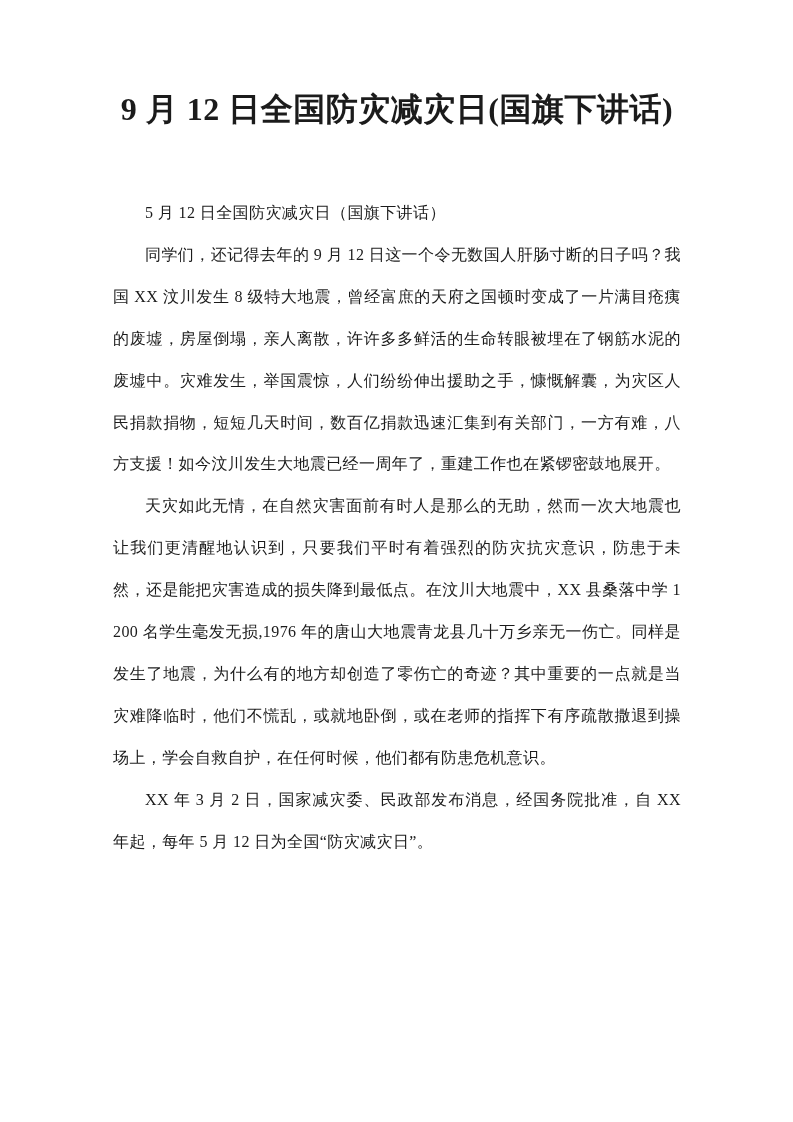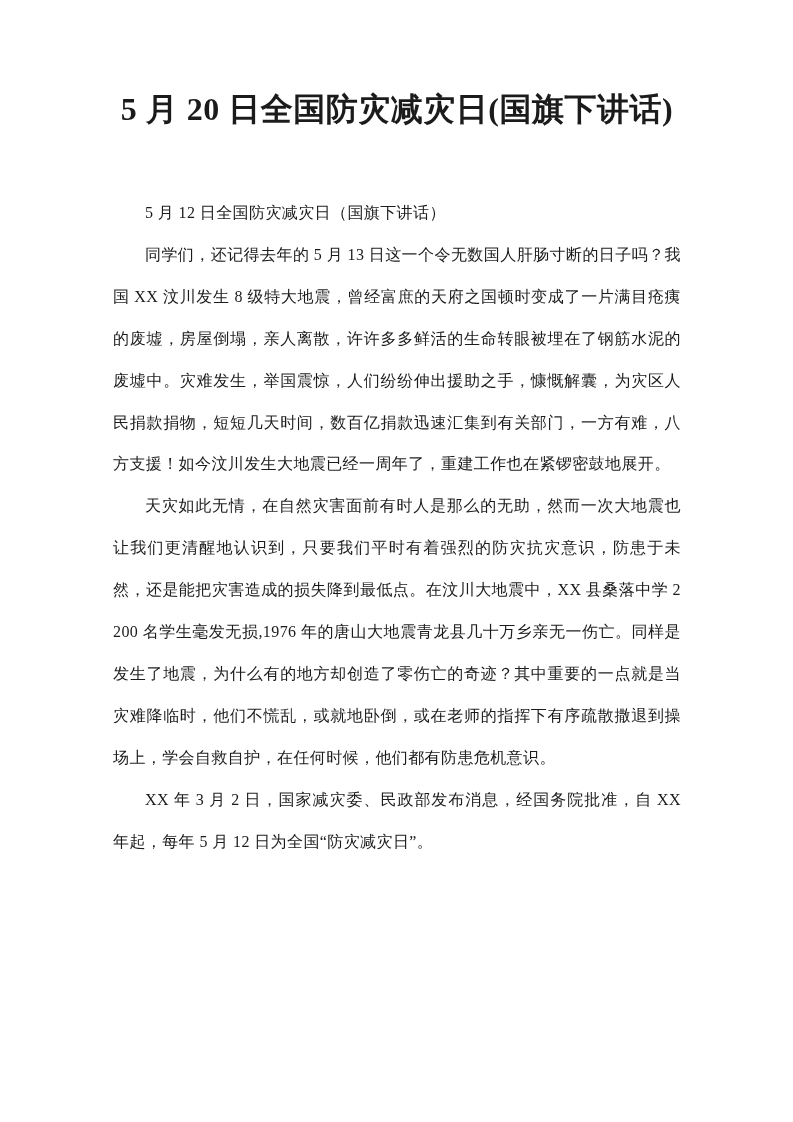--- a/index.html
+++ b/index.html
@@ -42,20 +42,20 @@
     text-justify: inter-ideograph;
     text-indent: 2em;
     letter-spacing: 0.4px;
     word-break: break-all;
   }
 </style>
 </head>
 <body>
 
 <div class="page">
-  <h1 class="doc-title">5 月 20 日全国防灾减灾日(国旗下讲话)</h1>
+  <h1 class="doc-title">9 月 12 日全国防灾减灾日(国旗下讲话)</h1>
   <div class="doc-body">
     <p class="para">5 月 12 日全国防灾减灾日（国旗下讲话）</p>
-    <p class="para">同学们，还记得去年的 5 月 13 日这一个令无数国人肝肠寸断的日子吗？我国 XX 汶川发生 8 级特大地震，曾经富庶的天府之国顿时变成了一片满目疮痍的废墟，房屋倒塌，亲人离散，许许多多鲜活的生命转眼被埋在了钢筋水泥的废墟中。灾难发生，举国震惊，人们纷纷伸出援助之手，慷慨解囊，为灾区人民捐款捐物，短短几天时间，数百亿捐款迅速汇集到有关部门，一方有难，八方支援！如今汶川发生大地震已经一周年了，重建工作也在紧锣密鼓地展开。</p>
-    <p class="para">天灾如此无情，在自然灾害面前有时人是那么的无助，然而一次大地震也让我们更清醒地认识到，只要我们平时有着强烈的防灾抗灾意识，防患于未然，还是能把灾害造成的损失降到最低点。在汶川大地震中，XX 县桑落中学 2200 名学生毫发无损,1976 年的唐山大地震青龙县几十万乡亲无一伤亡。同样是发生了地震，为什么有的地方却创造了零伤亡的奇迹？其中重要的一点就是当灾难降临时，他们不慌乱，或就地卧倒，或在老师的指挥下有序疏散撒退到操场上，学会自救自护，在任何时候，他们都有防患危机意识。</p>
+    <p class="para">同学们，还记得去年的 9 月 12 日这一个令无数国人肝肠寸断的日子吗？我国 XX 汶川发生 8 级特大地震，曾经富庶的天府之国顿时变成了一片满目疮痍的废墟，房屋倒塌，亲人离散，许许多多鲜活的生命转眼被埋在了钢筋水泥的废墟中。灾难发生，举国震惊，人们纷纷伸出援助之手，慷慨解囊，为灾区人民捐款捐物，短短几天时间，数百亿捐款迅速汇集到有关部门，一方有难，八方支援！如今汶川发生大地震已经一周年了，重建工作也在紧锣密鼓地展开。</p>
+    <p class="para">天灾如此无情，在自然灾害面前有时人是那么的无助，然而一次大地震也让我们更清醒地认识到，只要我们平时有着强烈的防灾抗灾意识，防患于未然，还是能把灾害造成的损失降到最低点。在汶川大地震中，XX 县桑落中学 1200 名学生毫发无损,1976 年的唐山大地震青龙县几十万乡亲无一伤亡。同样是发生了地震，为什么有的地方却创造了零伤亡的奇迹？其中重要的一点就是当灾难降临时，他们不慌乱，或就地卧倒，或在老师的指挥下有序疏散撒退到操场上，学会自救自护，在任何时候，他们都有防患危机意识。</p>
     <p class="para">XX 年 3 月 2 日，国家减灾委、民政部发布消息，经国务院批准，自 XX 年起，每年 5 月 12 日为全国“防灾减灾日”。</p>
   </div>
 </div>
 
 </body></html>

